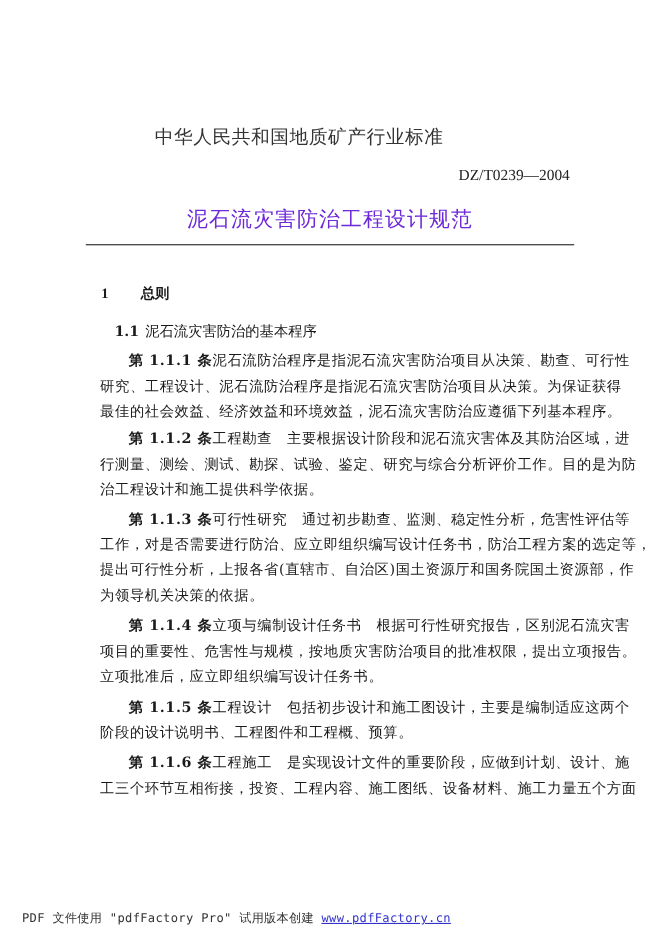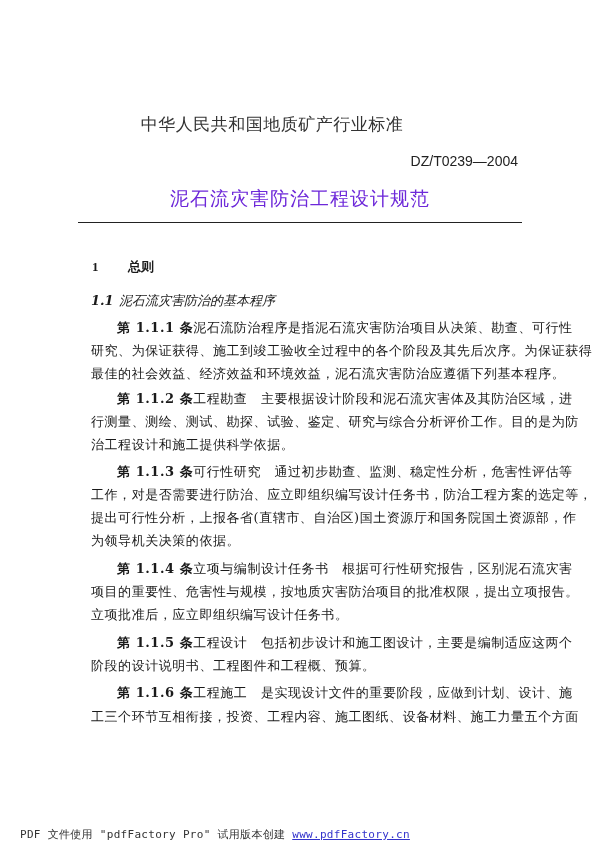--- a/index.html
+++ b/index.html
@@ -1,25 +1,25 @@
 <!DOCTYPE html>
 <html><head>
 <meta charset="utf-8">
 <style>
   html, body { margin:0; padding:0; }
   body { width:600px; height:850px; background:#ffffff; position:relative; overflow:hidden;
          font-family: "DejaVu Serif", "Liberation Serif", serif; color:#1a1a1a; }
   .abs { position:absolute; white-space:nowrap; }
   .std-header { left:0; width:544px; top:113px; text-align:center; font-size:17px; color:#333; letter-spacing:0.5px; }
-  .std-code { right:82px; top:153px; font-size:14px; font-family:Liberation Sans, sans-serif; color:#222; }
+  .std-code { right:82px; top:153px; font-size:14px; font-family:Liberation Serif, serif; color:#222; }
   .doc-title { left:0; width:600px; top:186px; text-align:center; font-size:19px; font-family:"DejaVu Sans", sans-serif; color:#6d28d9; letter-spacing:1px; }
   .rule { left:78px; width:444px; top:222px; height:0; border-top:1.5px solid #222; }
   .chapter { left:92px; top:258px; font-size:13px; font-weight:bold; font-family:"DejaVu Sans", sans-serif; }
   .chapter .num { display:inline-block; width:36px; font-family:"Liberation Serif", serif; }
-  .section { left:91px; top:292px; font-size:13px;font-style:italic; }
+  .section { left:104px; top:292px; font-size:13px; }
   .section .num { font-weight:bold; display:inline-block; width:28px; }
   .line { left:91px; width:432px; font-size:13px; letter-spacing:0.55px; text-align:justify; text-align-last:justify; }
   .line.last { text-align-last:left; }
   .line.first { left:117px; width:406px; }
   .art { font-weight:bold; }
   .footer { left:20px; top:827px; font-size:11px; font-family:"DejaVu Sans Mono", monospace; color:#333; letter-spacing:0.3px; }
   .footer a { color:#3333cc; text-decoration:underline; }
 </style>
 </head>
 <body>
@@ -31,21 +31,21 @@
 
 <div class="abs chapter">
   <span class="num">1</span><span>总则</span>
 </div>
 
 <div class="abs section">
   <span class="num">1.1</span><span>泥石流灾害防治的基本程序</span>
 </div>
 
 <div class="abs line first" style="top:319px"><span class="art">第 1.1.1 条</span><span>泥石流防治程序是指泥石流灾害防治项目从决策、勘查、可行性</span></div>
-<div class="abs line" style="top:342px">研究、为保证获得、施工到竣工验收全过程中的各个阶段及其先后次序。为保证获得</div>
+<div class="abs line" style="top:342px">研究、工程设计、泥石流防治程序是指泥石流灾害防治项目从决策。为保证获得</div>
 <div class="abs line last" style="top:365px">最佳的社会效益、经济效益和环境效益，泥石流灾害防治应遵循下列基本程序。</div>
 
 <div class="abs line first" style="top:390px"><span class="art">第 1.1.2 条</span><span>工程勘查　主要根据设计阶段和泥石流灾害体及其防治区域，进</span></div>
 <div class="abs line" style="top:413px">行测量、测绘、测试、勘探、试验、鉴定、研究与综合分析评价工作。目的是为防</div>
 <div class="abs line last" style="top:436px">治工程设计和施工提供科学依据。</div>
 
 <div class="abs line first" style="top:463px"><span class="art">第 1.1.3 条</span><span>可行性研究　通过初步勘查、监测、稳定性分析，危害性评估等</span></div>
 <div class="abs line" style="top:486px">工作，对是否需要进行防治、应立即组织编写设计任务书，防治工程方案的选定等，</div>
 <div class="abs line" style="top:509px">提出可行性分析，上报各省(直辖市、自治区)国土资源厅和国务院国土资源部，作</div>
 <div class="abs line last" style="top:532px">为领导机关决策的依据。</div>

